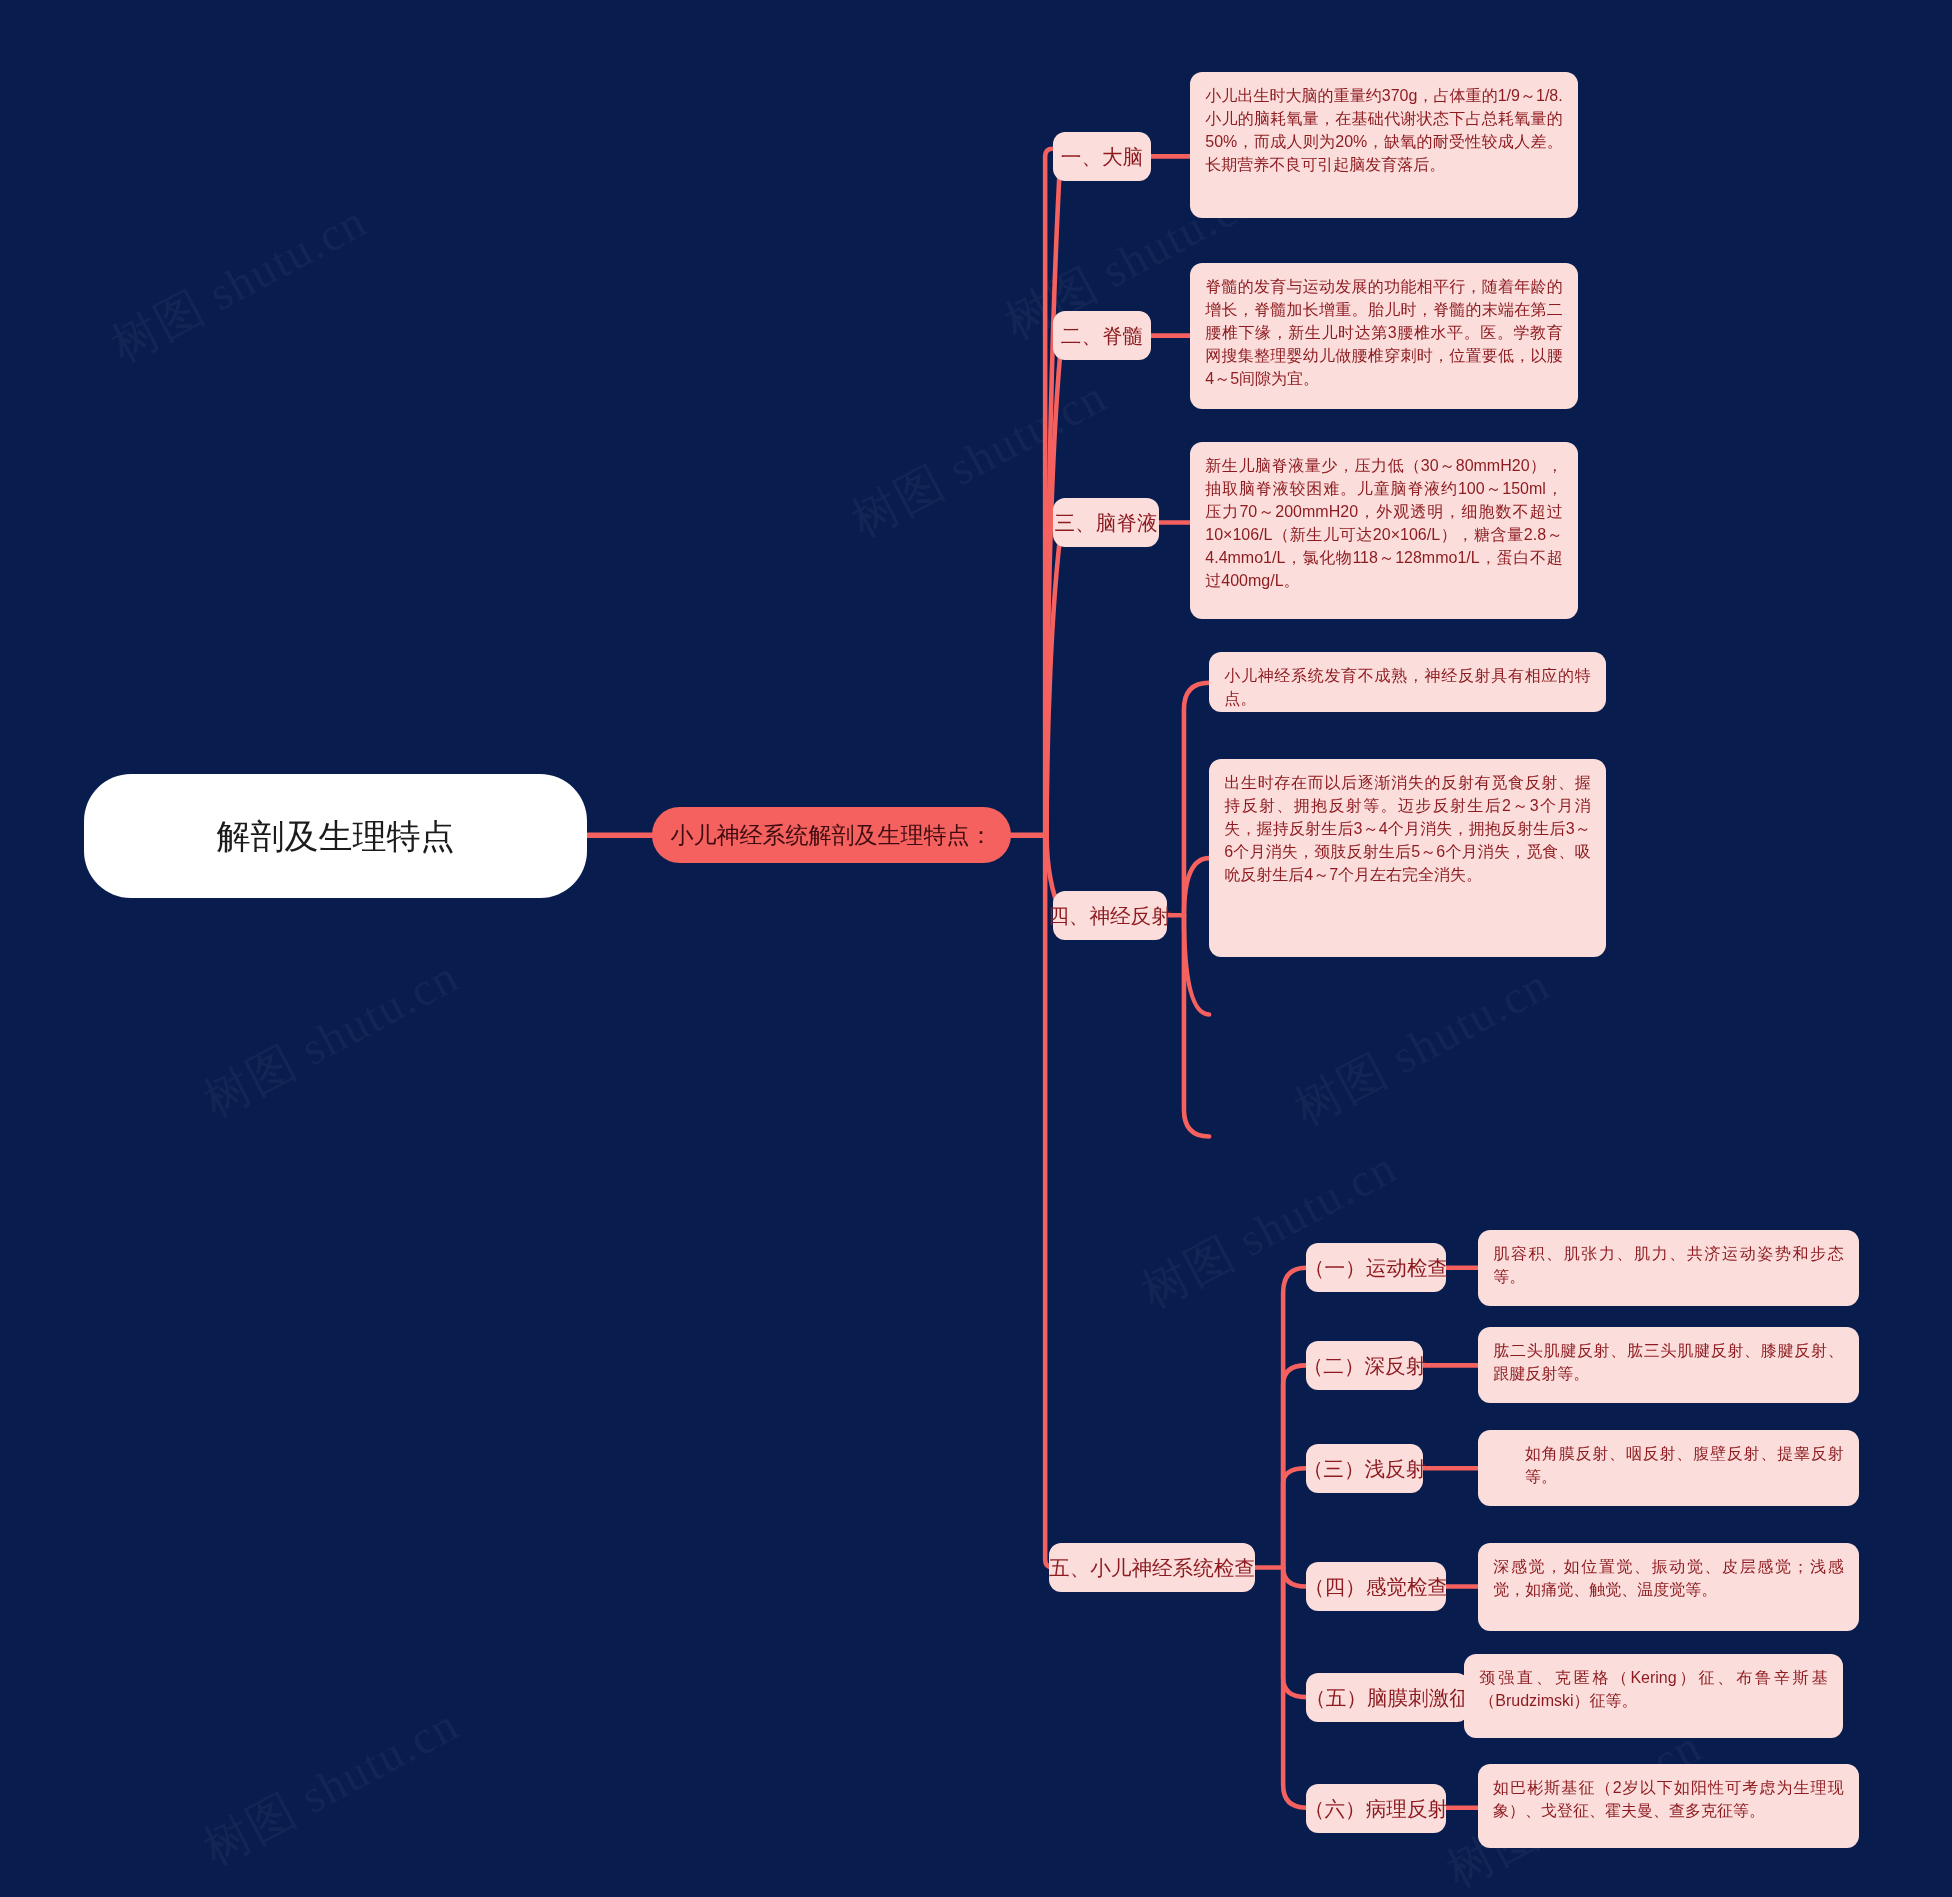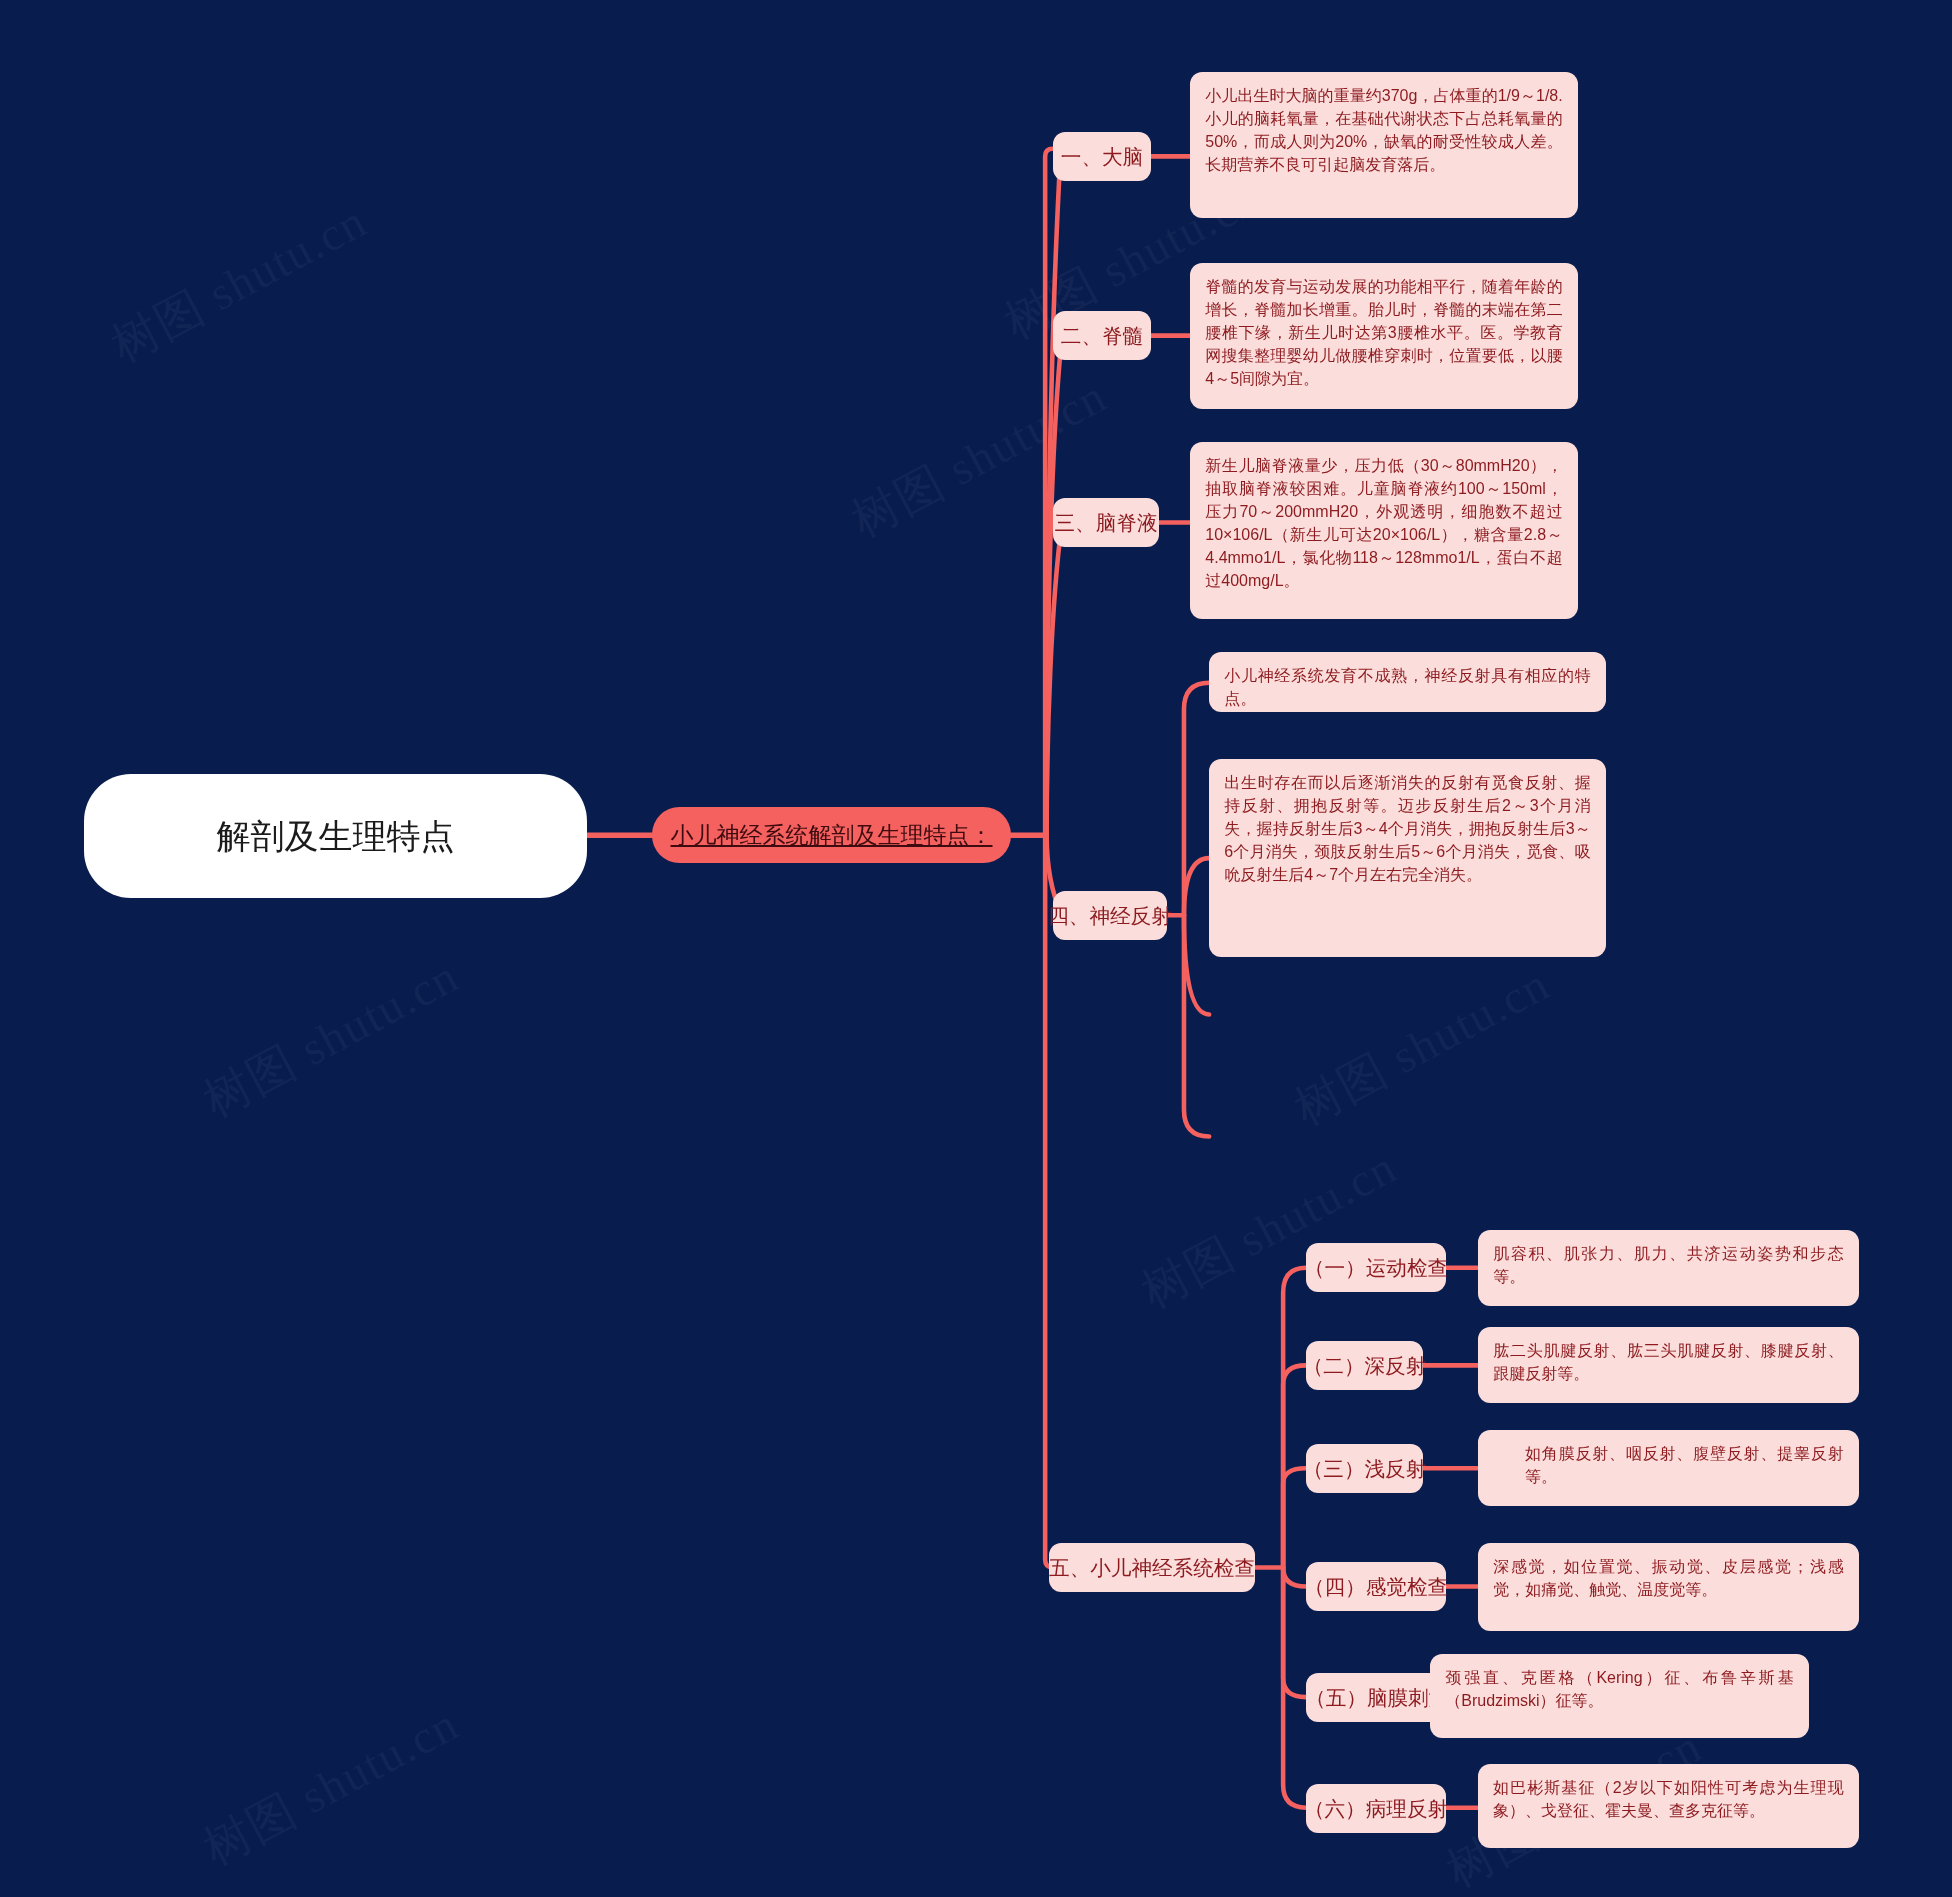--- a/index.html
+++ b/index.html
@@ -61,21 +61,20 @@
   .topic {
     background: #f4615e;
     border-radius: 27.5px;
     color: #3d0b10;
     font-size: 23px;
     display: flex;
     align-items: center;
     justify-content: center;
     padding: 8px 20px;
     white-space: nowrap;
-    text-decoration: underline;
   }
   
   .chip {
     background: #fbdedb;
     border-radius: 12.2px;
     color: #8d1a1f;
     font-size: 20.6px;
     display: flex;
     align-items: center;
     justify-content: center;
@@ -183,19 +182,19 @@
   <div class="node chip" style="left:1306px; top:1341px; width:117px; height:49px;">（二）深反射</div>
   <div class="node leaf" style="left:1478px; top:1327px; width:381px; height:76px;">肱二头肌腱反射、肱三头肌腱反射、膝腱反射、跟腱反射等。</div>
 
   <div class="node chip" style="left:1306px; top:1444px; width:117px; height:49px;">（三）浅反射</div>
   <div class="node leaf" style="left:1478px; top:1430px; width:381px; height:76px;padding-left:47px;">如角膜反射、咽反射、腹壁反射、提睾反射等。</div>
 
   <div class="node chip" style="left:1306px; top:1562px; width:140px; height:49px;">（四）感觉检查</div>
   <div class="node leaf" style="left:1478px; top:1543px; width:381px; height:88px;">深感觉，如位置觉、振动觉、皮层感觉；浅感觉，如痛觉、触觉、温度觉等。</div>
 
   <div class="node chip" style="left:1306px; top:1673px; width:163px; height:49px;">（五）脑膜刺激征</div>
-  <div class="node leaf" style="left:1430px; top:1654px; width:379px; height:84px;">颈强直、克匿格（Kering）征、布鲁辛斯基（Brudzimski）征等。</div>
+  <div class="node leaf" style="left:1464px; top:1654px; width:379px; height:84px;">颈强直、克匿格（Kering）征、布鲁辛斯基（Brudzimski）征等。</div>
 
   <div class="node chip" style="left:1306px; top:1784px; width:140px; height:49px;">（六）病理反射</div>
   <div class="node leaf" style="left:1478px; top:1764px; width:381px; height:84px;padding-left:15px;">如巴彬斯基征（2岁以下如阳性可考虑为生理现象）、戈登征、霍夫曼、查多克征等。</div>
 
 </div>
 
 
 </body></html>

